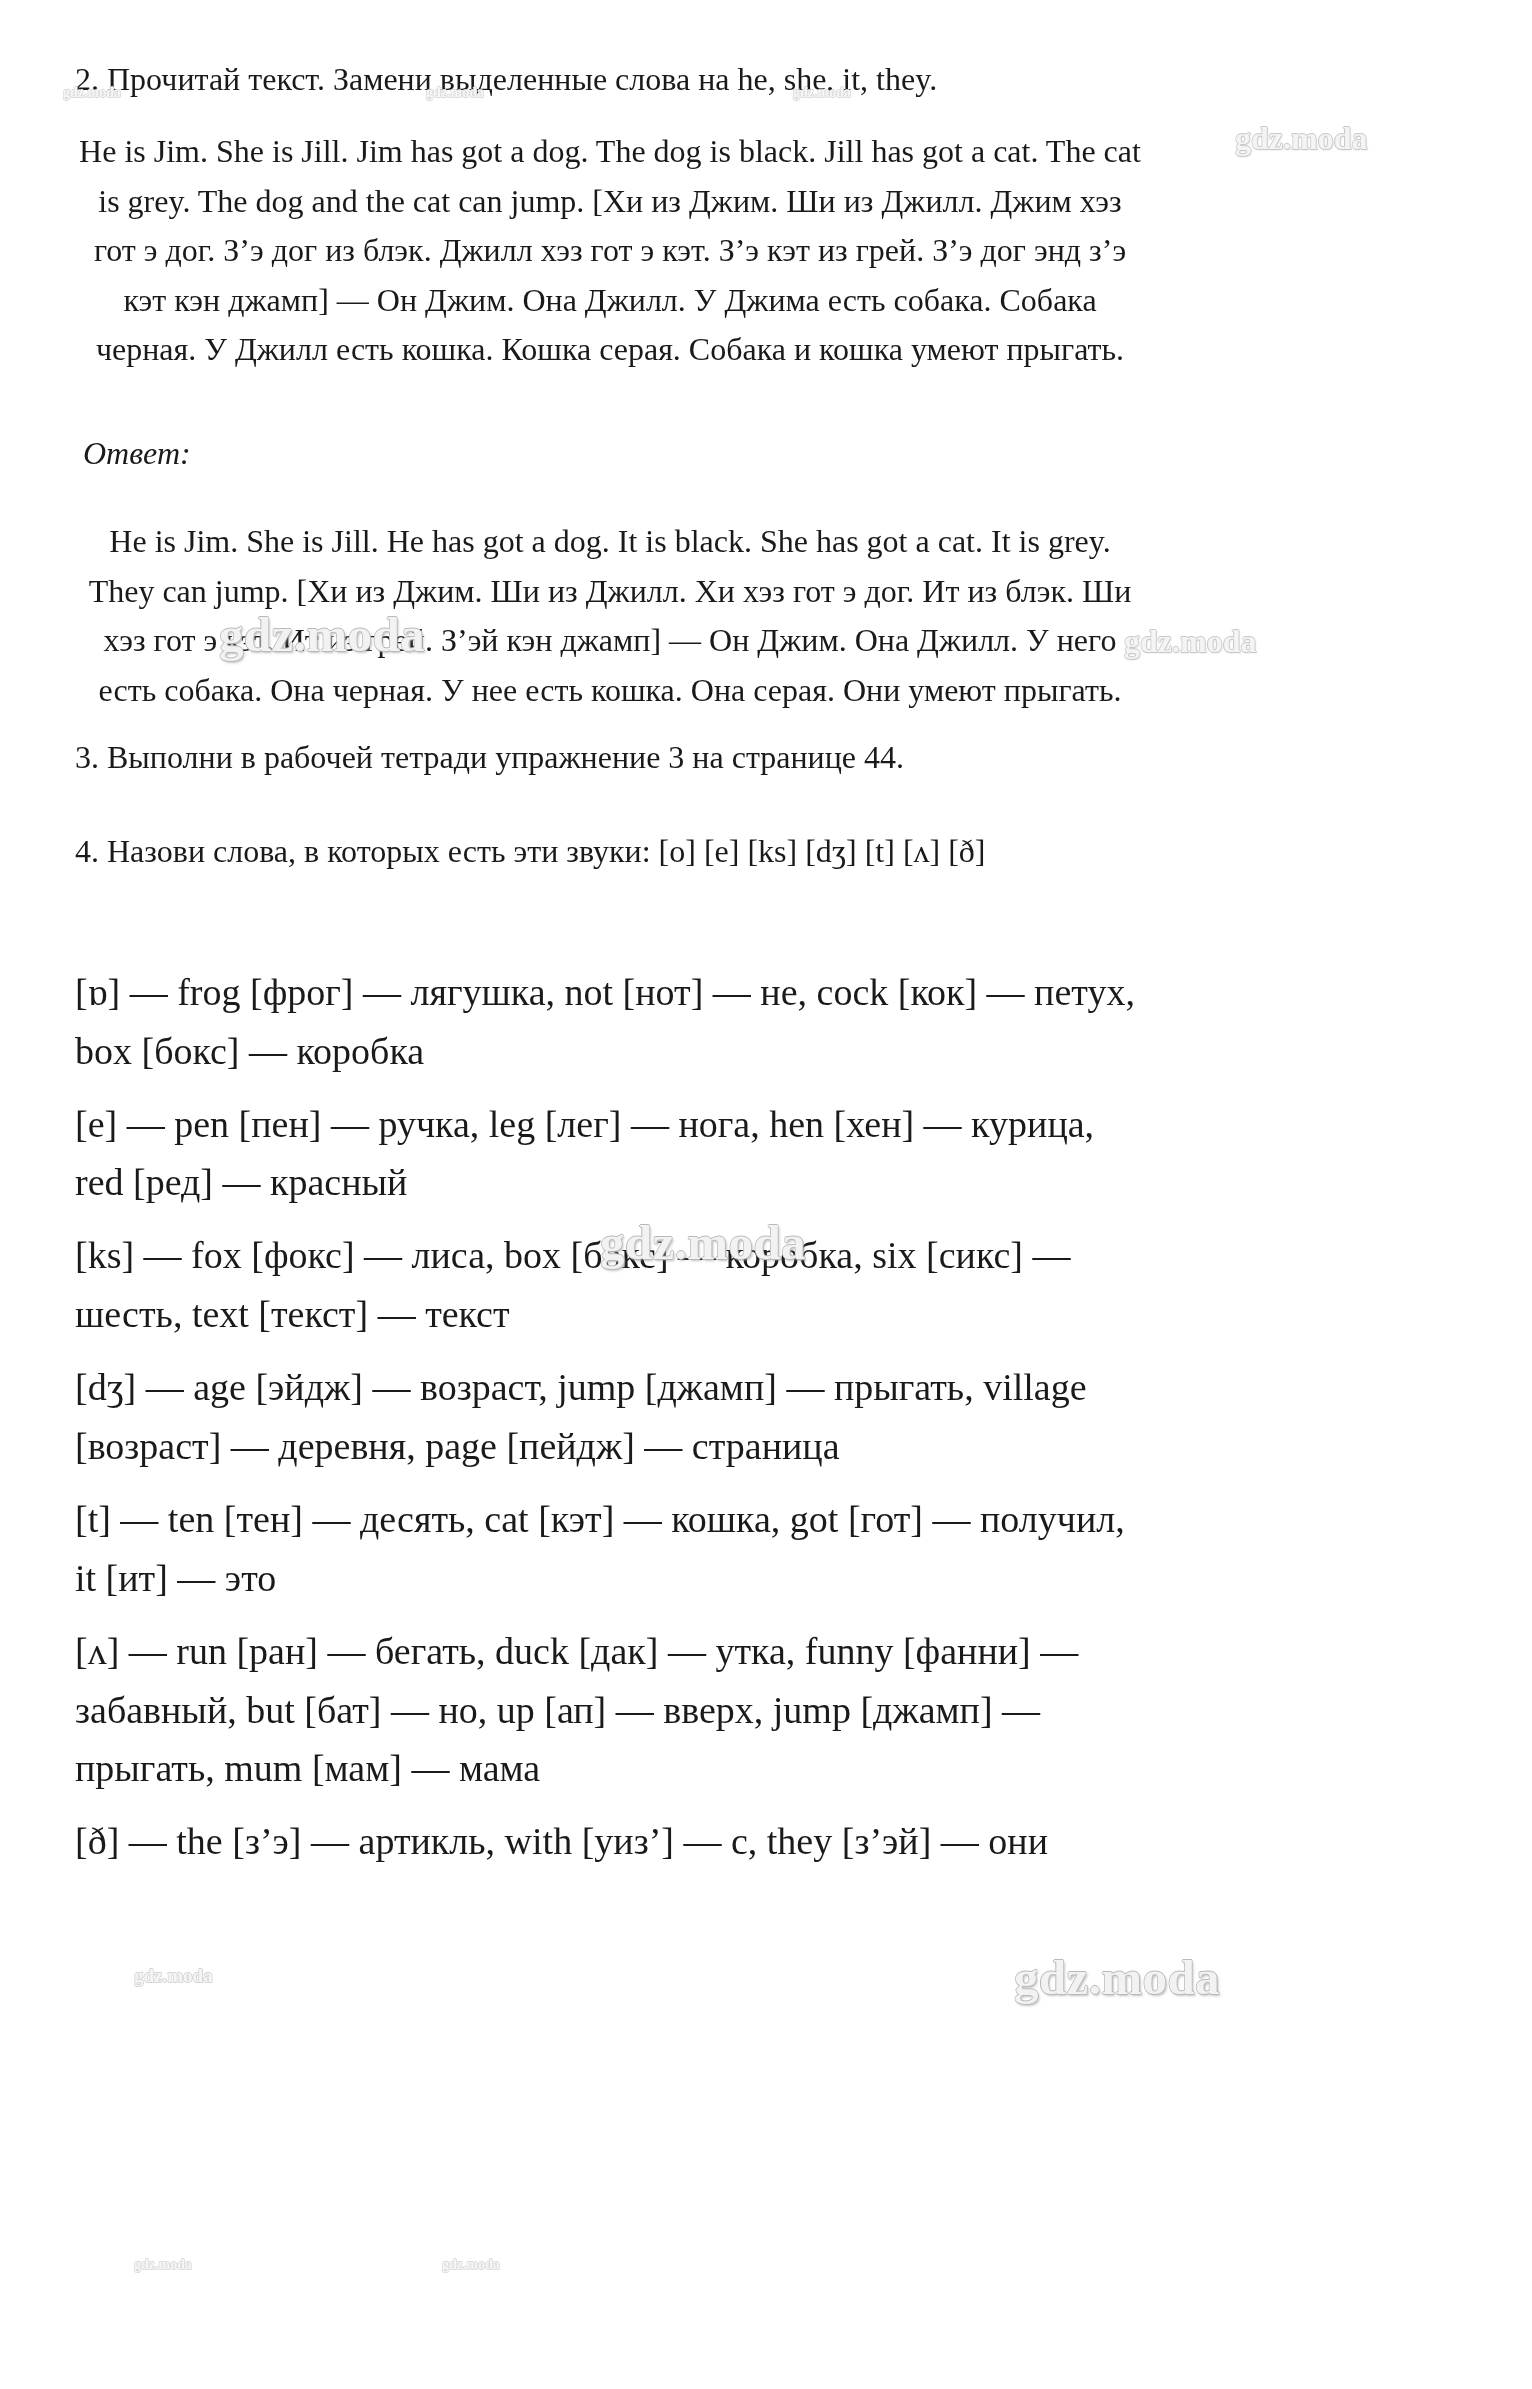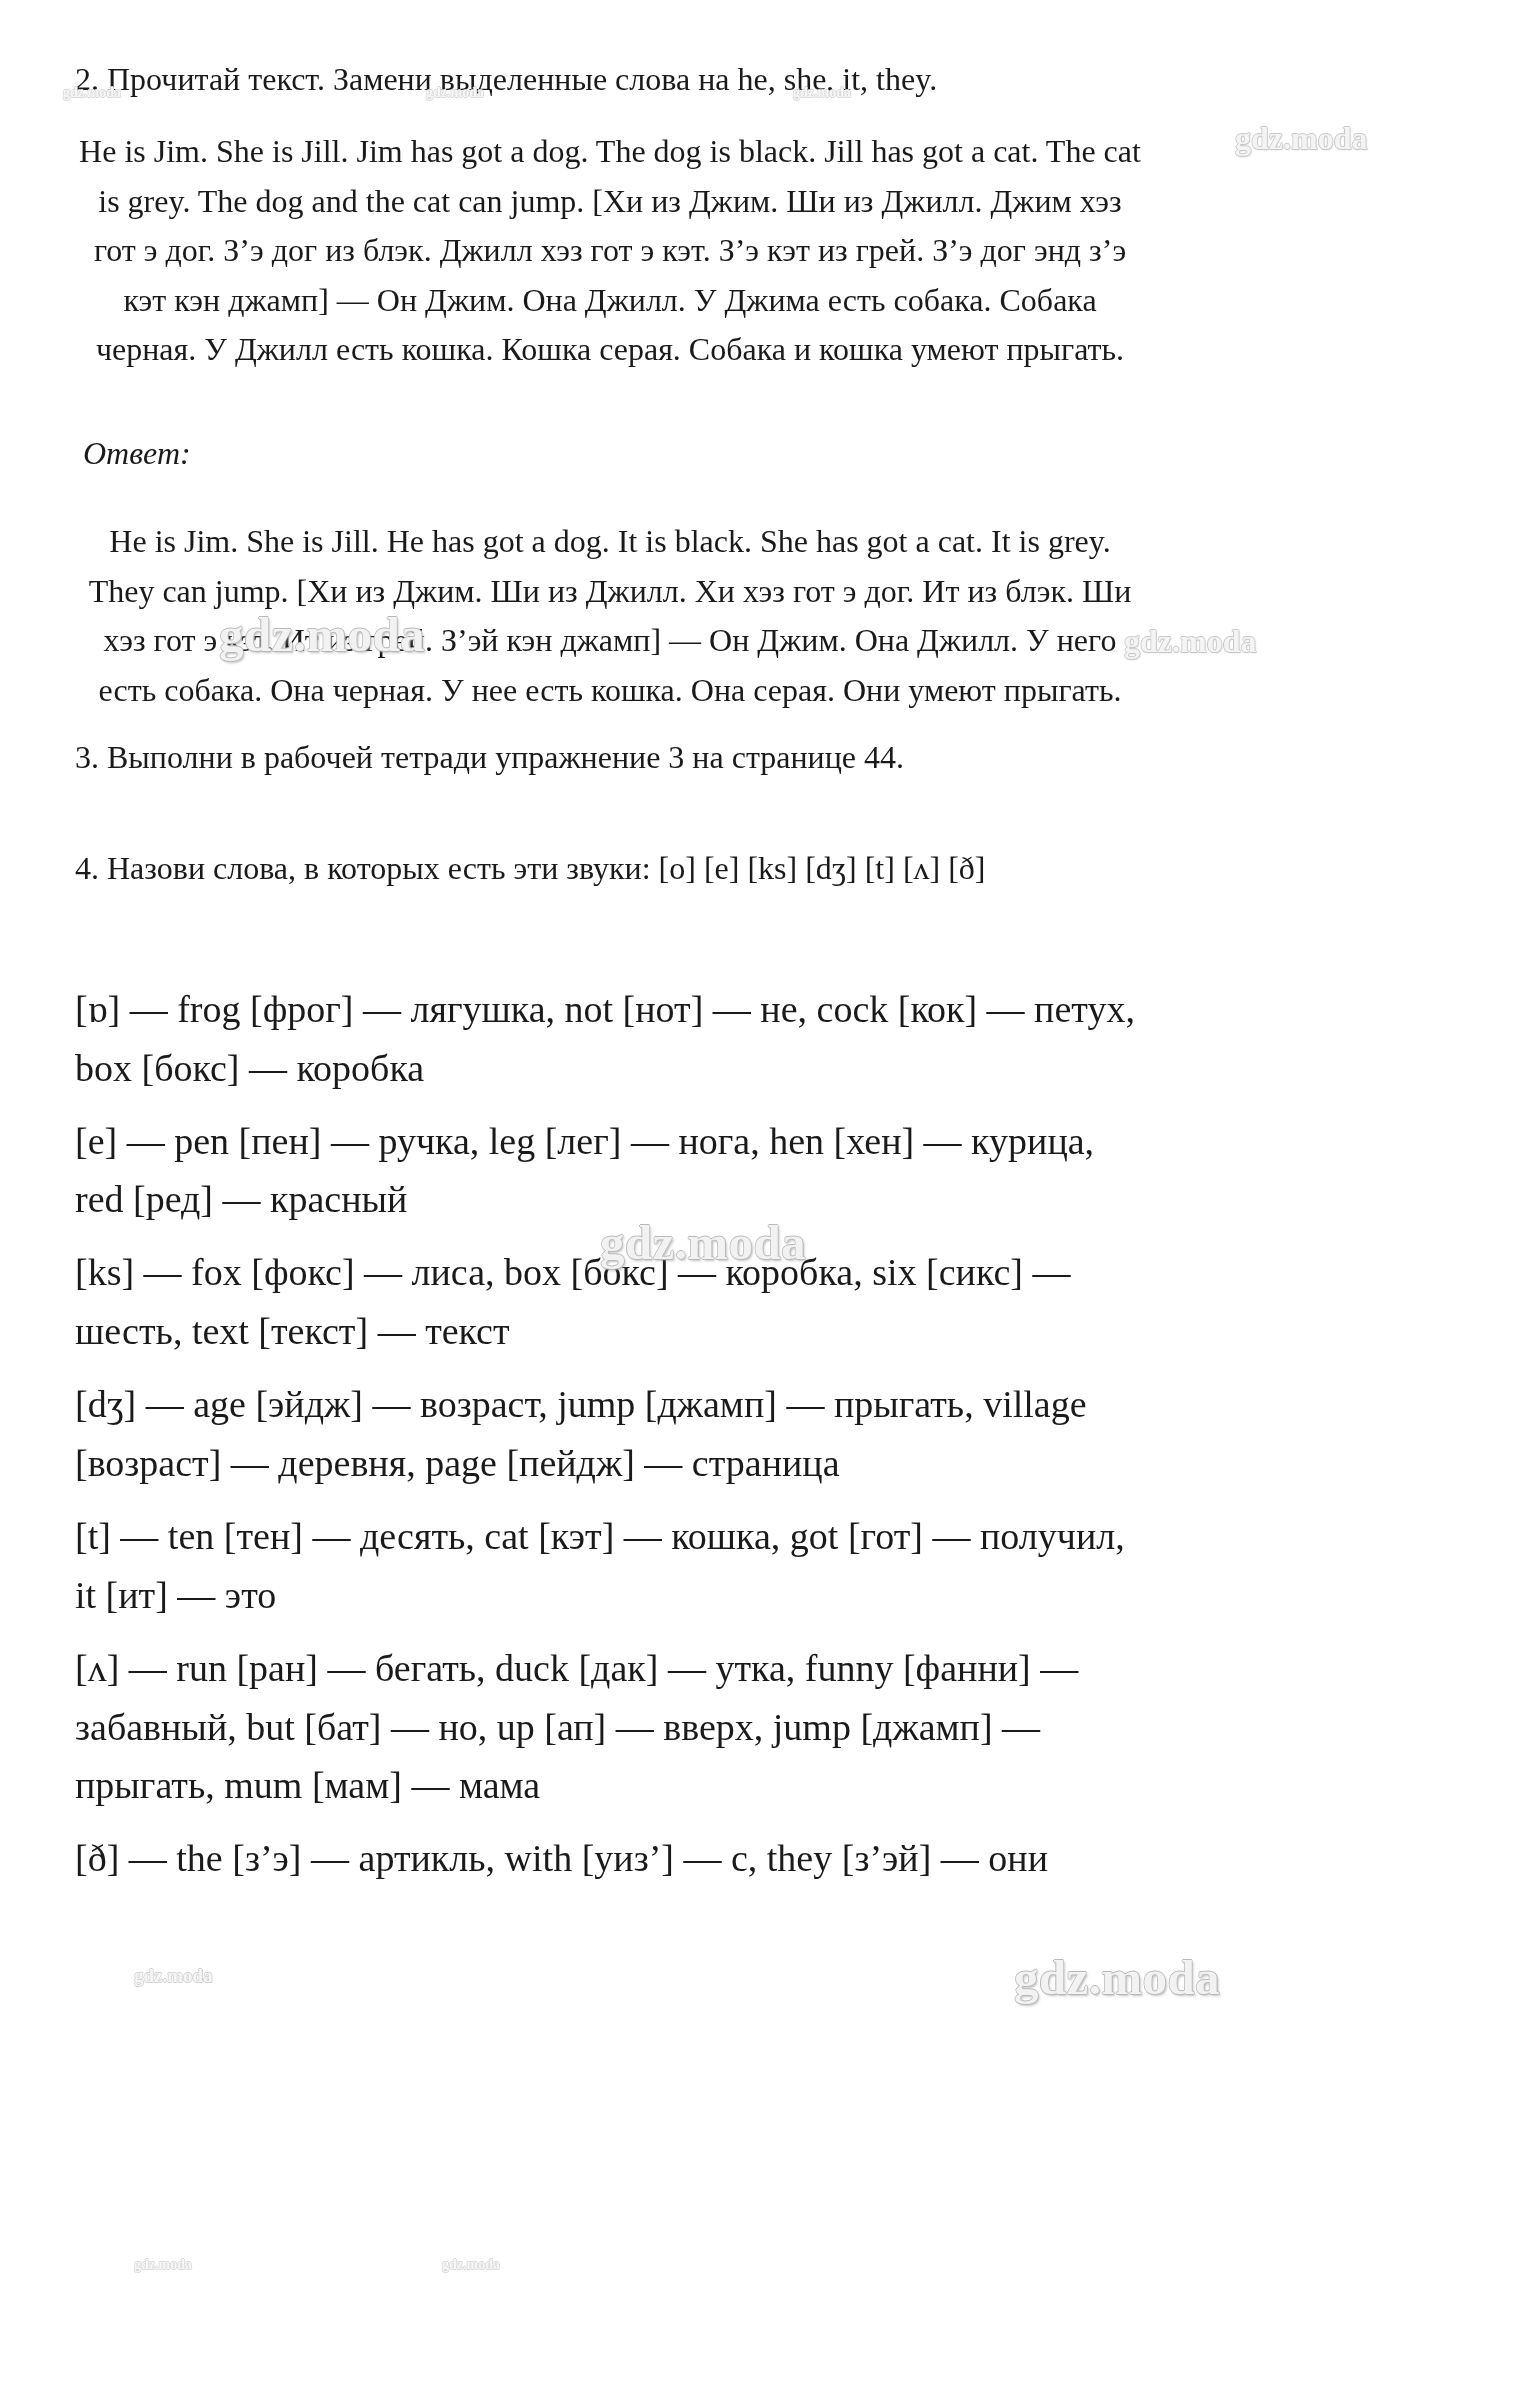--- a/index.html
+++ b/index.html
@@ -125,21 +125,21 @@
     <p class="para">He is Jim. She is Jill. Jim has got a dog. The dog is black. Jill has got a cat. The cat is grey. The dog and the cat can jump. [Хи из Джим. Ши из Джилл. Джим хэз гот э дог. З’э дог из блэк. Джилл хэз гот э кэт. З’э кэт из грей. З’э дог энд з’э кэт кэн джамп] — Он Джим. Она Джилл. У Джима есть собака. Собака черная. У Джилл есть кошка. Кошка серая. Собака и кошка умеют прыгать.</p>
     <div class="spacer-lg"></div>
     <p class="answer-label">Ответ:</p>
     <div class="spacer-md"></div>
     <p class="para">He is Jim. She is Jill. He has got a dog. It is black. She has got a cat. It is grey. They can jump. [Хи из Джим. Ши из Джилл. Хи хэз гот э дог. Ит из блэк. Ши хэз гот э кэт. Ит из грей. З’эй кэн джамп] — Он Джим. Она Джилл. У него есть собака. Она черная. У нее есть кошка. Она серая. Они умеют прыгать.</p>
   </div>
 
   <div class="spacer-sm"></div>
 
   <div class="block">
-    <p class="task" style="margin-bottom:17px;">3. Выполни в рабочей тетради упражнение 3 на странице 44.</p>
+    <p class="task" style="margin-bottom:0;">3. Выполни в рабочей тетради упражнение 3 на странице 44.</p>
   </div>
 
   <div class="spacer-lg"></div>
 
   <div class="block">
     <p class="task" style="margin-bottom:10px;">4. Назови слова, в которых есть эти звуки: [o] [e] [ks] [dʒ] [t] [ʌ] [ð]</p>
     <div class="spacer-md"></div>
     <div class="spacer-lg"></div>
 
     <p class="sound-item">[ɒ] — frog [фрог] — лягушка, not [нот] — не, cock [кок] — петух, box [бокс] — коробка</p>

